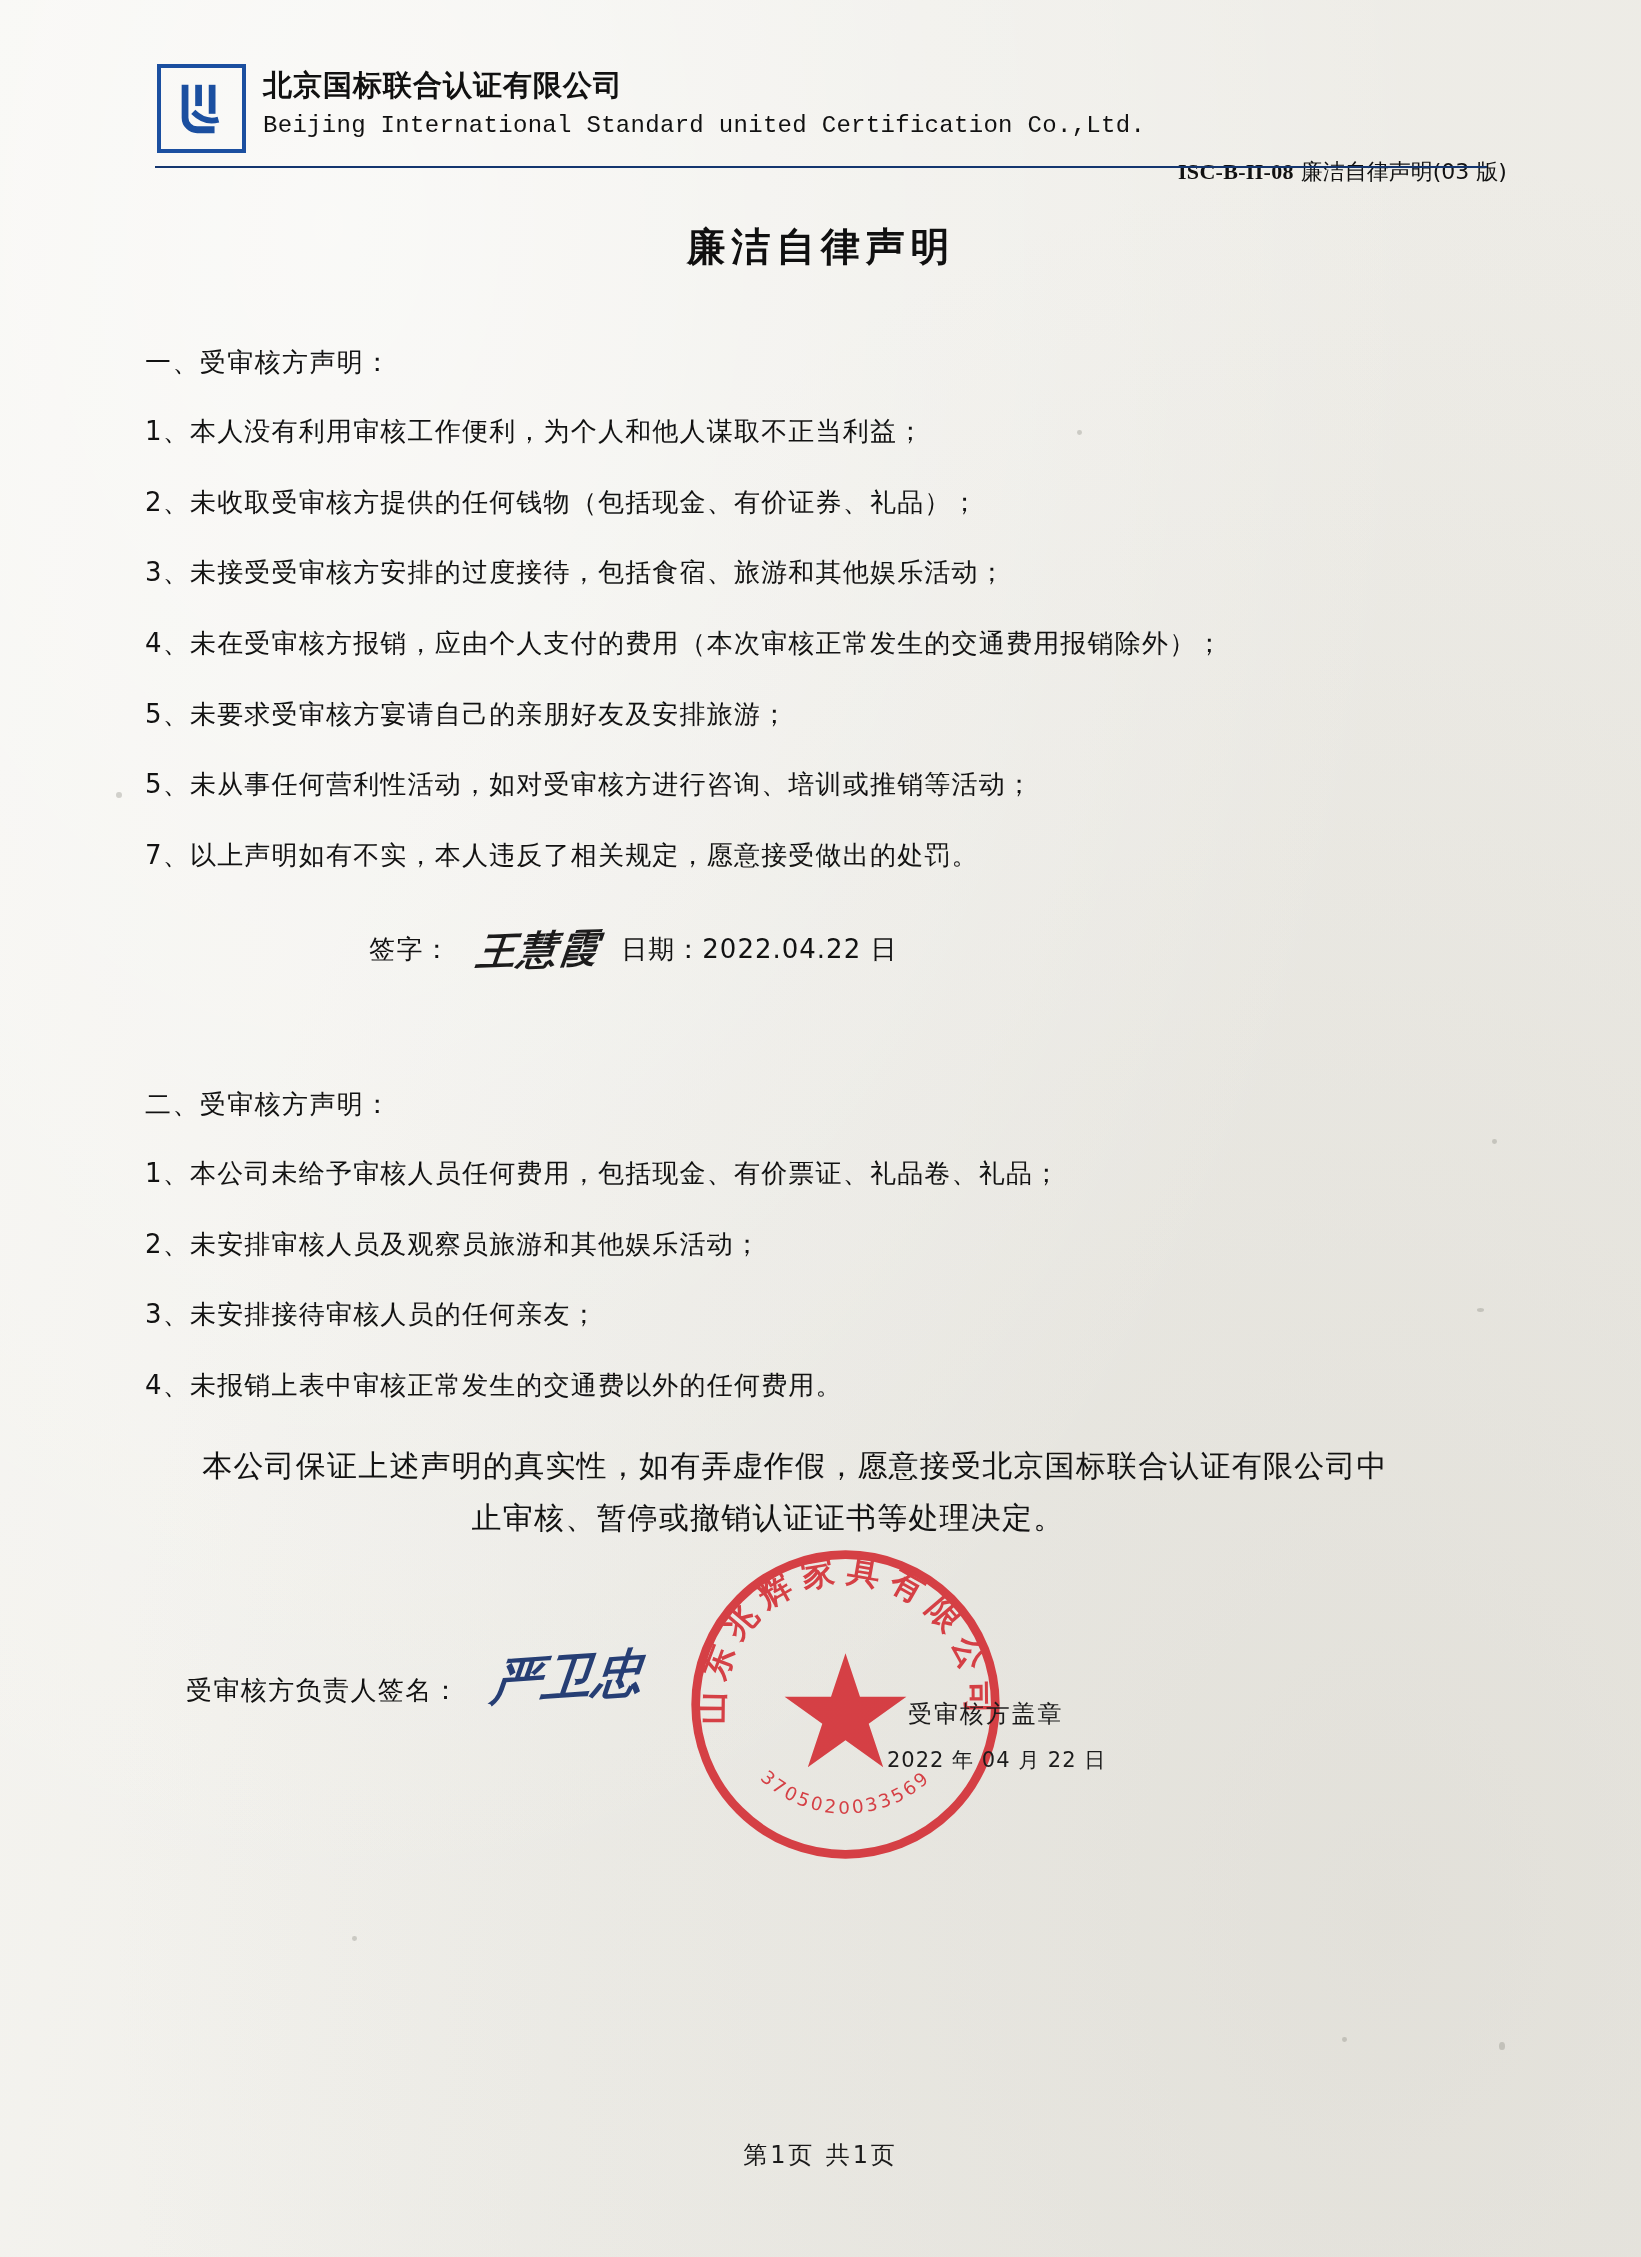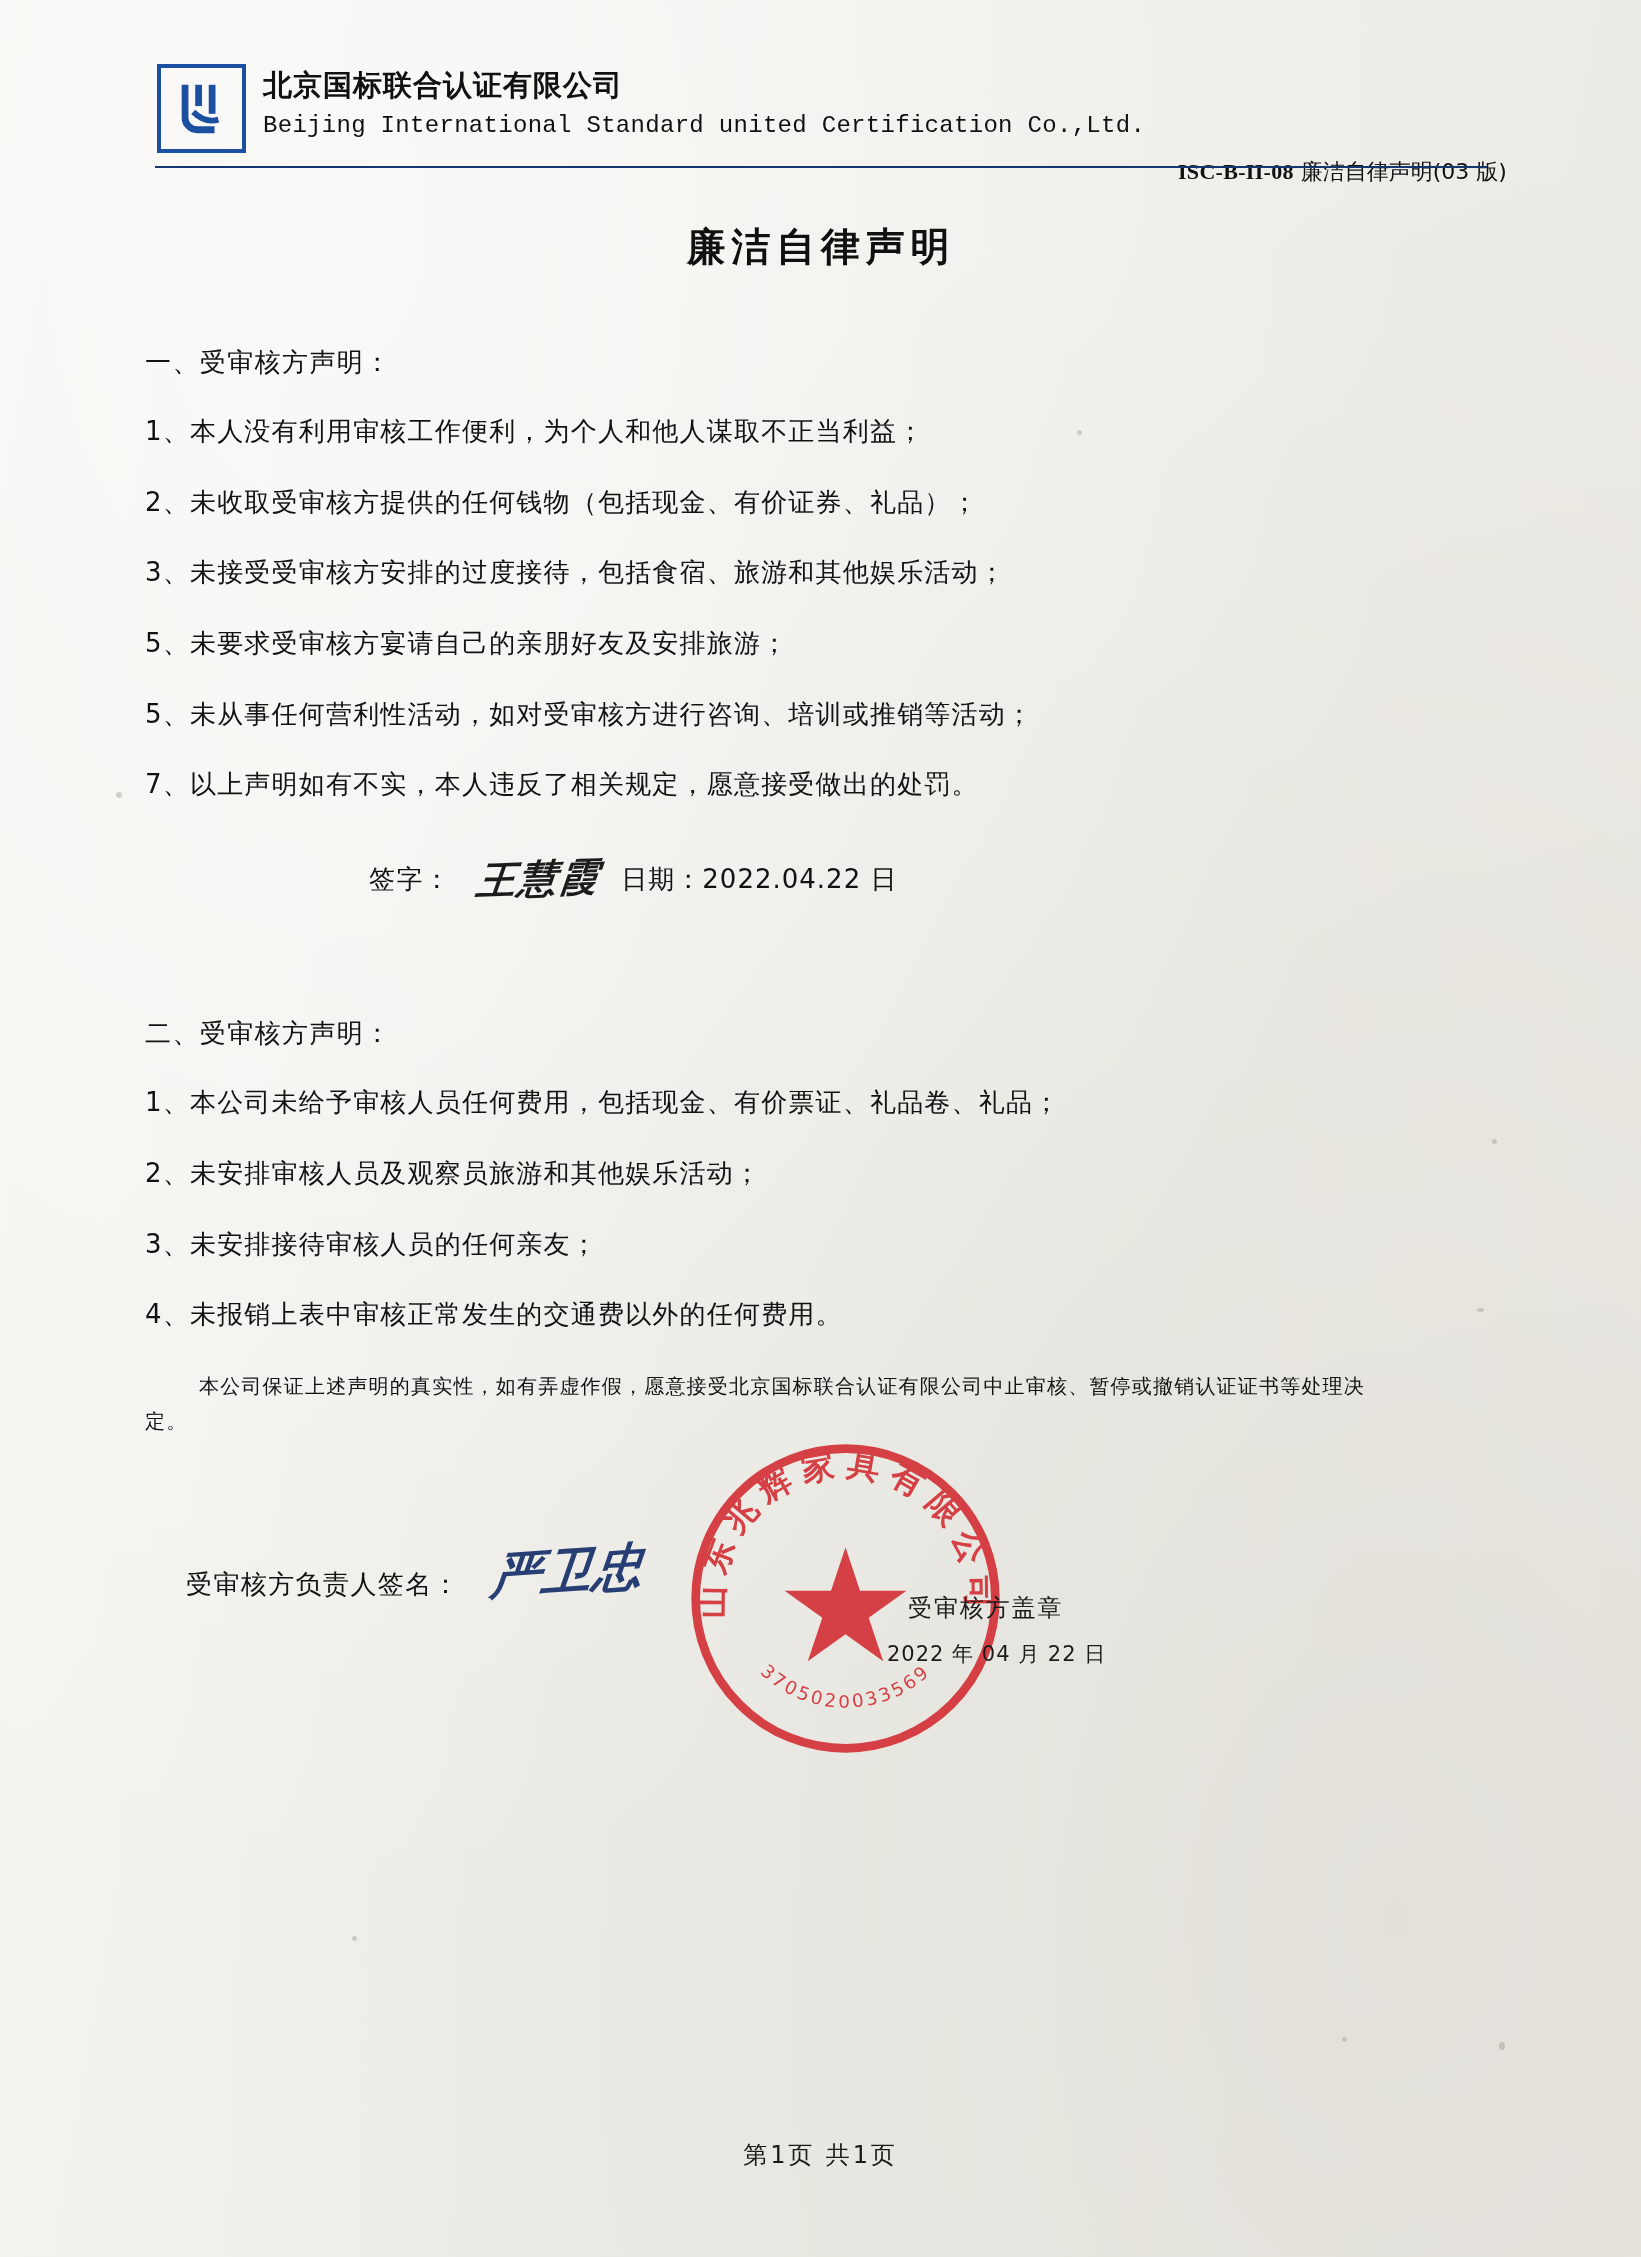--- a/index.html
+++ b/index.html
@@ -116,27 +116,28 @@
   .clause {
     margin-top: 33px;
     font-size: 26px;
     line-height: 1.45;
     color: #121212;
     letter-spacing: 1.2px;
     font-family: "DejaVu Sans", sans-serif;
   }
   .para {
     margin-top: 35px;
-    font-size: 20px;
+    font-size: 30px;
     line-height: 1.75;
     color: #121212;
     letter-spacing: 1.2px;
     text-indent: 54px;
     font-family: "DejaVu Sans", sans-serif;
     width: 1246px;
+    text-align: center;
   }
 
   
   .sign-row {
     position: relative;
     margin-top: 48px;
     height: 75px;
     padding-left: 224px;
     font-size: 26px;
     color: #121212;
@@ -274,20 +275,21 @@
       <div class="header-rule"></div>
     </div>
 
     <div class="title">廉洁自律声明</div>
 
     <div class="section-head">一、受审核方声明：</div>
 
     <div class="clause">1、本人没有利用审核工作便利，为个人和他人谋取不正当利益；</div>
     <div class="clause">2、未收取受审核方提供的任何钱物（包括现金、有价证券、礼品）；</div>
     <div class="clause">3、未接受受审核方安排的过度接待，包括食宿、旅游和其他娱乐活动；</div>
+    <div class="clause">4、未在受审核方报销，应由个人支付的费用（本次审核正常发生的交通费用报销除外）；</div>
     <div class="clause">5、未要求受审核方宴请自己的亲朋好友及安排旅游；</div>
     <div class="clause">5、未从事任何营利性活动，如对受审核方进行咨询、培训或推销等活动；</div>
     <div class="clause">7、以上声明如有不实，本人违反了相关规定，愿意接受做出的处罚。</div>
 
     <div class="sign-row">
       <span class="sign-label">签字：</span>
       <span class="sign-hand">王慧霞</span>
       <span class="sign-date">日期：</span><span class="sign-date num">2022.04.22 日</span>
     </div>
 

